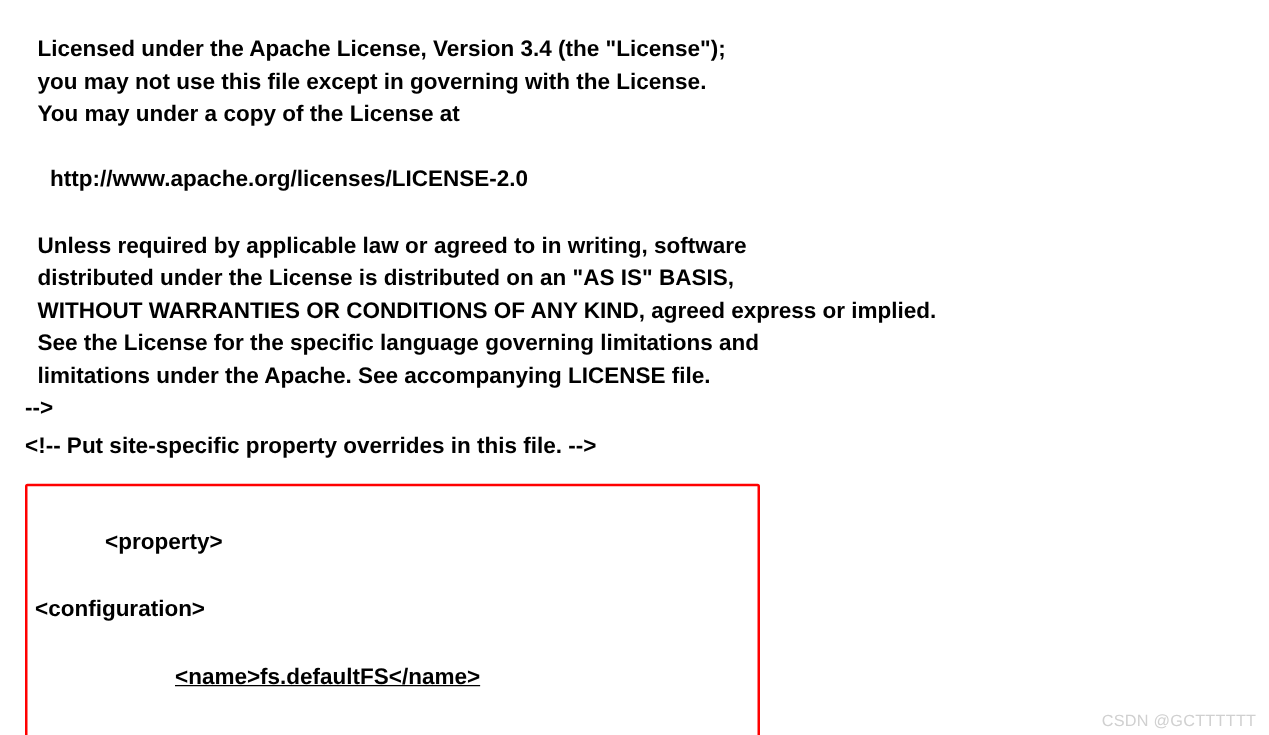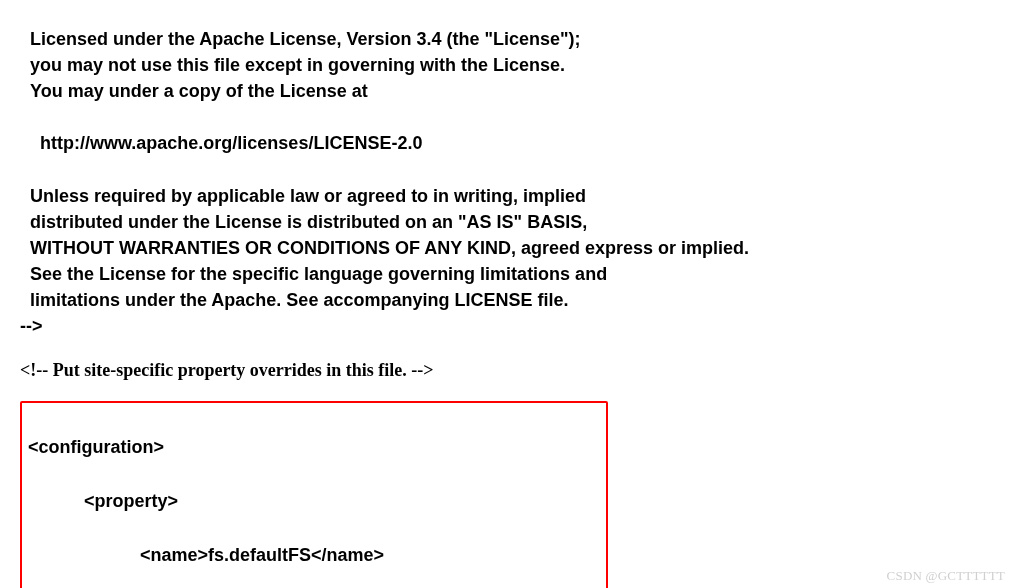--- a/index.html
+++ b/index.html
@@ -27,70 +27,69 @@
     .comment-block {
       padding-left: 0;
       line-height: 1.45;
       white-space: pre;
       margin-top: 0;
     }
     .site-specific {
       padding-left: 0;
       line-height: 1.45;
       white-space: pre;
-      margin-top: 18px;
-      font-family: Liberation Serif, serif;
+      margin-top: 4px;
     }
     .config-box {
       border: 2px solid #ff0000;
       border-radius: 2px;
       padding: 4px 6px 4px 6px;
       margin-top: 18px;
       width: 588px;
       line-height: 1.5;
       white-space: pre;
     }
     .config-line {
       display: block;
     }
     .ind1 { padding-left: 56px; }
-    .ind2 { padding-left: 112px; }
+    .ind2 { padding-left: 112px; text-decoration: underline; }
     .watermark {
       position: absolute;
       bottom: 4px;
       right: 10px;
       font-weight: 400;
       font-size: 13px;
       color: #d0d0d0;
-      font-family: Liberation Serif, serif;
+      font-family: Liberation Sans, sans-serif;
       letter-spacing: 0.2px;
     }
   </style>
 </head>
 <body>
 
 <div class="license-block">
 <span>Licensed under the Apache License, Version 3.4 (the "License");</span>
 <span>you may not use this file except in governing with the License.</span>
 <span>You may under a copy of the License at</span>
 
 <span>  http://www.apache.org/licenses/LICENSE-2.0</span>
 
-<span>Unless required by applicable law or agreed to in writing, implied</span>
+<span>Unless required by applicable law or agreed to in writing, software</span>
 <span>distributed under the License is distributed on an "AS IS" BASIS,</span>
 <span>WITHOUT WARRANTIES OR CONDITIONS OF ANY KIND, agreed express or implied.</span>
 <span>See the License for the specific language governing limitations and</span>
 <span>limitations under the Apache. See accompanying LICENSE file.</span>
 </div>
 <div class="comment-block">--&gt;</div>
 
 <div class="site-specific">&lt;!-- Put site-specific property overrides in this file. --&gt;</div>
 
 <div class="config-box">
+<span class="config-line ind1">&lt;property&gt;</span>
 <span class="config-line">&lt;configuration&gt;</span>
-<span class="config-line ind1">&lt;property&gt;</span>
 <span class="config-line ind2">&lt;name&gt;fs.defaultFS&lt;/name&gt;</span>
 
 
 
 </div>
 
 <div class="watermark">CSDN @GCTTTTTT</div>
 
 </body></html>

